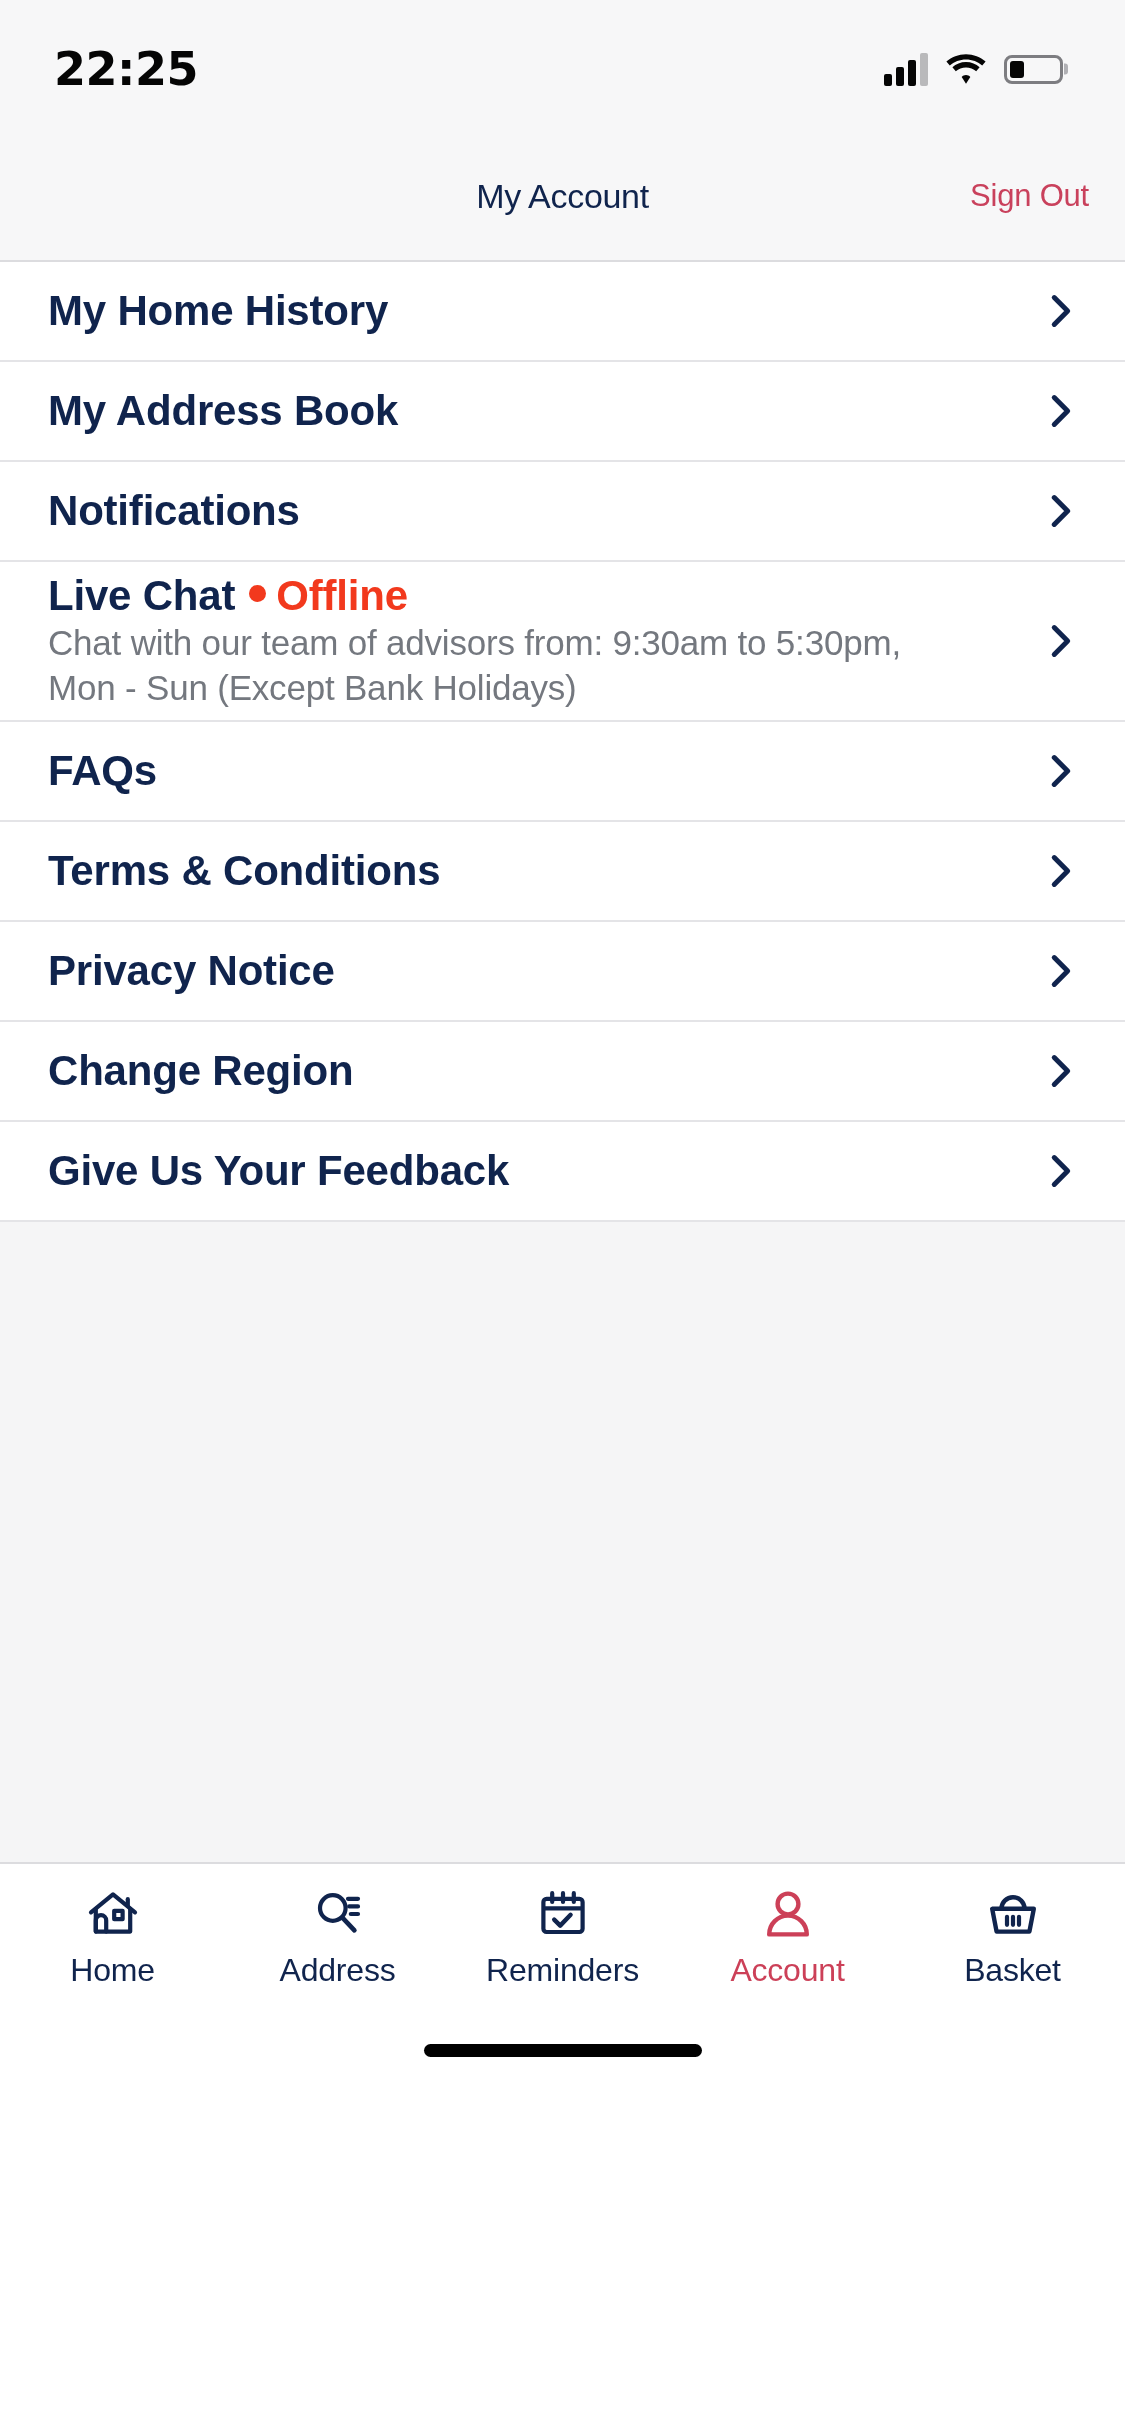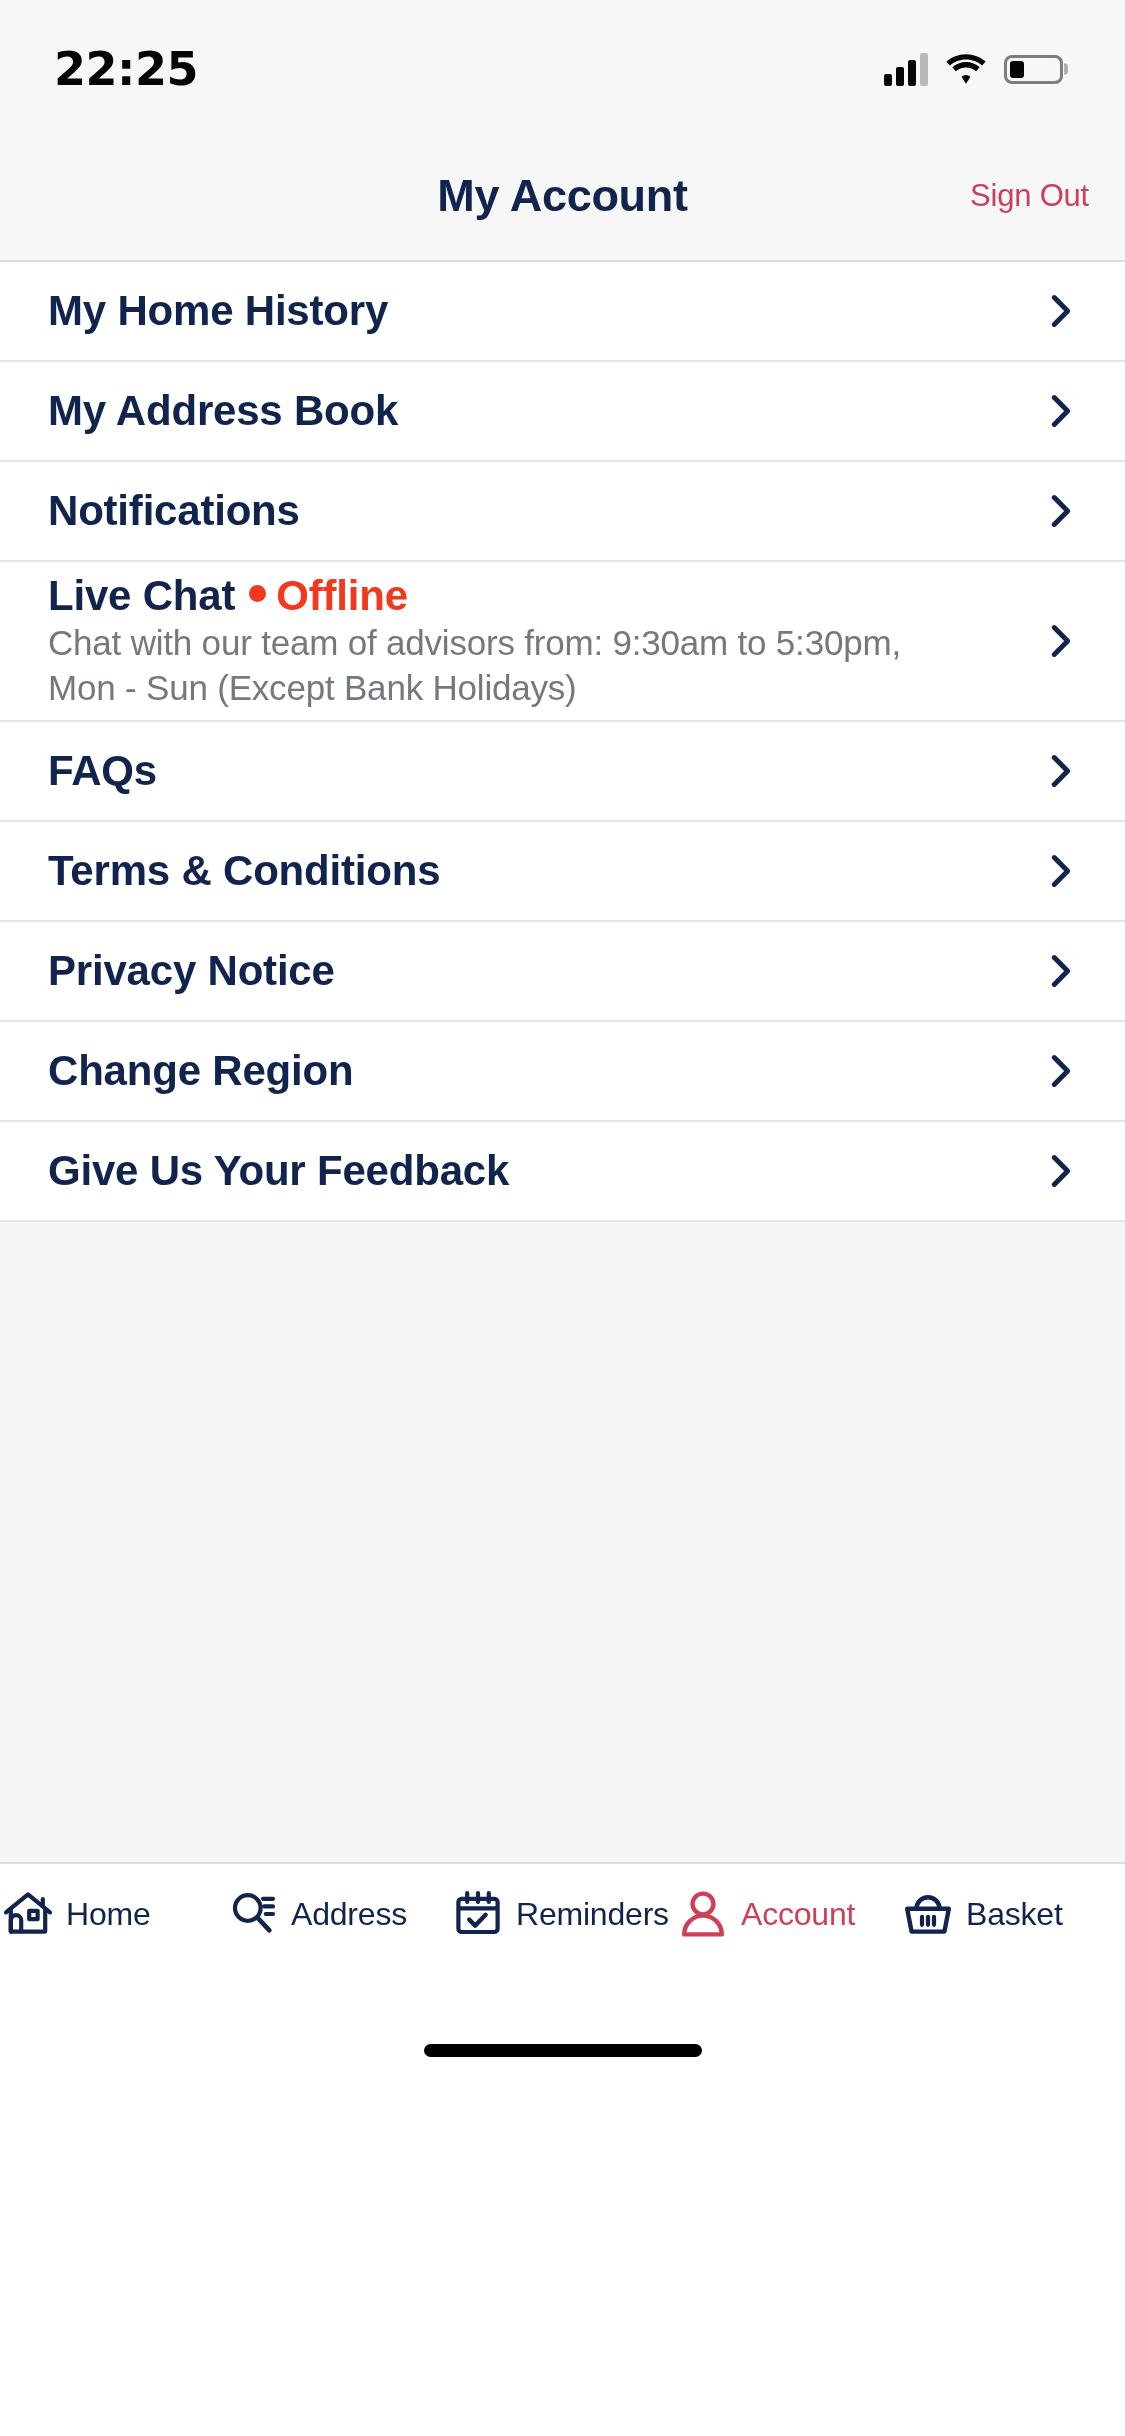--- a/index.html
+++ b/index.html
@@ -99,22 +99,22 @@
     flex: 0 0 130px;
     background: #f7f7f8;
     position: relative;
     display: flex;
     align-items: center;
     justify-content: center;
     border-bottom: 2px solid #dcdcdf;
     box-sizing: border-box;
   }
   .app-title {
-    font-size: 45px;
-    font-weight: 700;
+    font-size: 34px;
+    font-weight: 400;
     color: #10244d;
     letter-spacing: -0.3px;
   }
   .sign-out {
     position: absolute;
     right: 36px;
     top: 50%;
     transform: translateY(-50%);
     font-size: 31px;
     font-weight: 400;
@@ -190,21 +190,21 @@
     background: #ffffff;
     border-top: 2px solid #dcdcdf;
     display: flex;
     align-items: flex-start;
     padding-top: 22px;
     box-sizing: border-box;
   }
   .tab-item {
     flex: 1 1 0;
     display: flex;
-    flex-direction: row;
+    flex-direction: column;
     align-items: center;
     gap: 10px;
     cursor: pointer;
   }
   .tab-icon { width: 56px; height: 56px; display: block; }
   .tab-label {
     font-size: 32px;
     font-weight: 400;
     color: #10244d;
     letter-spacing: -0.2px;

